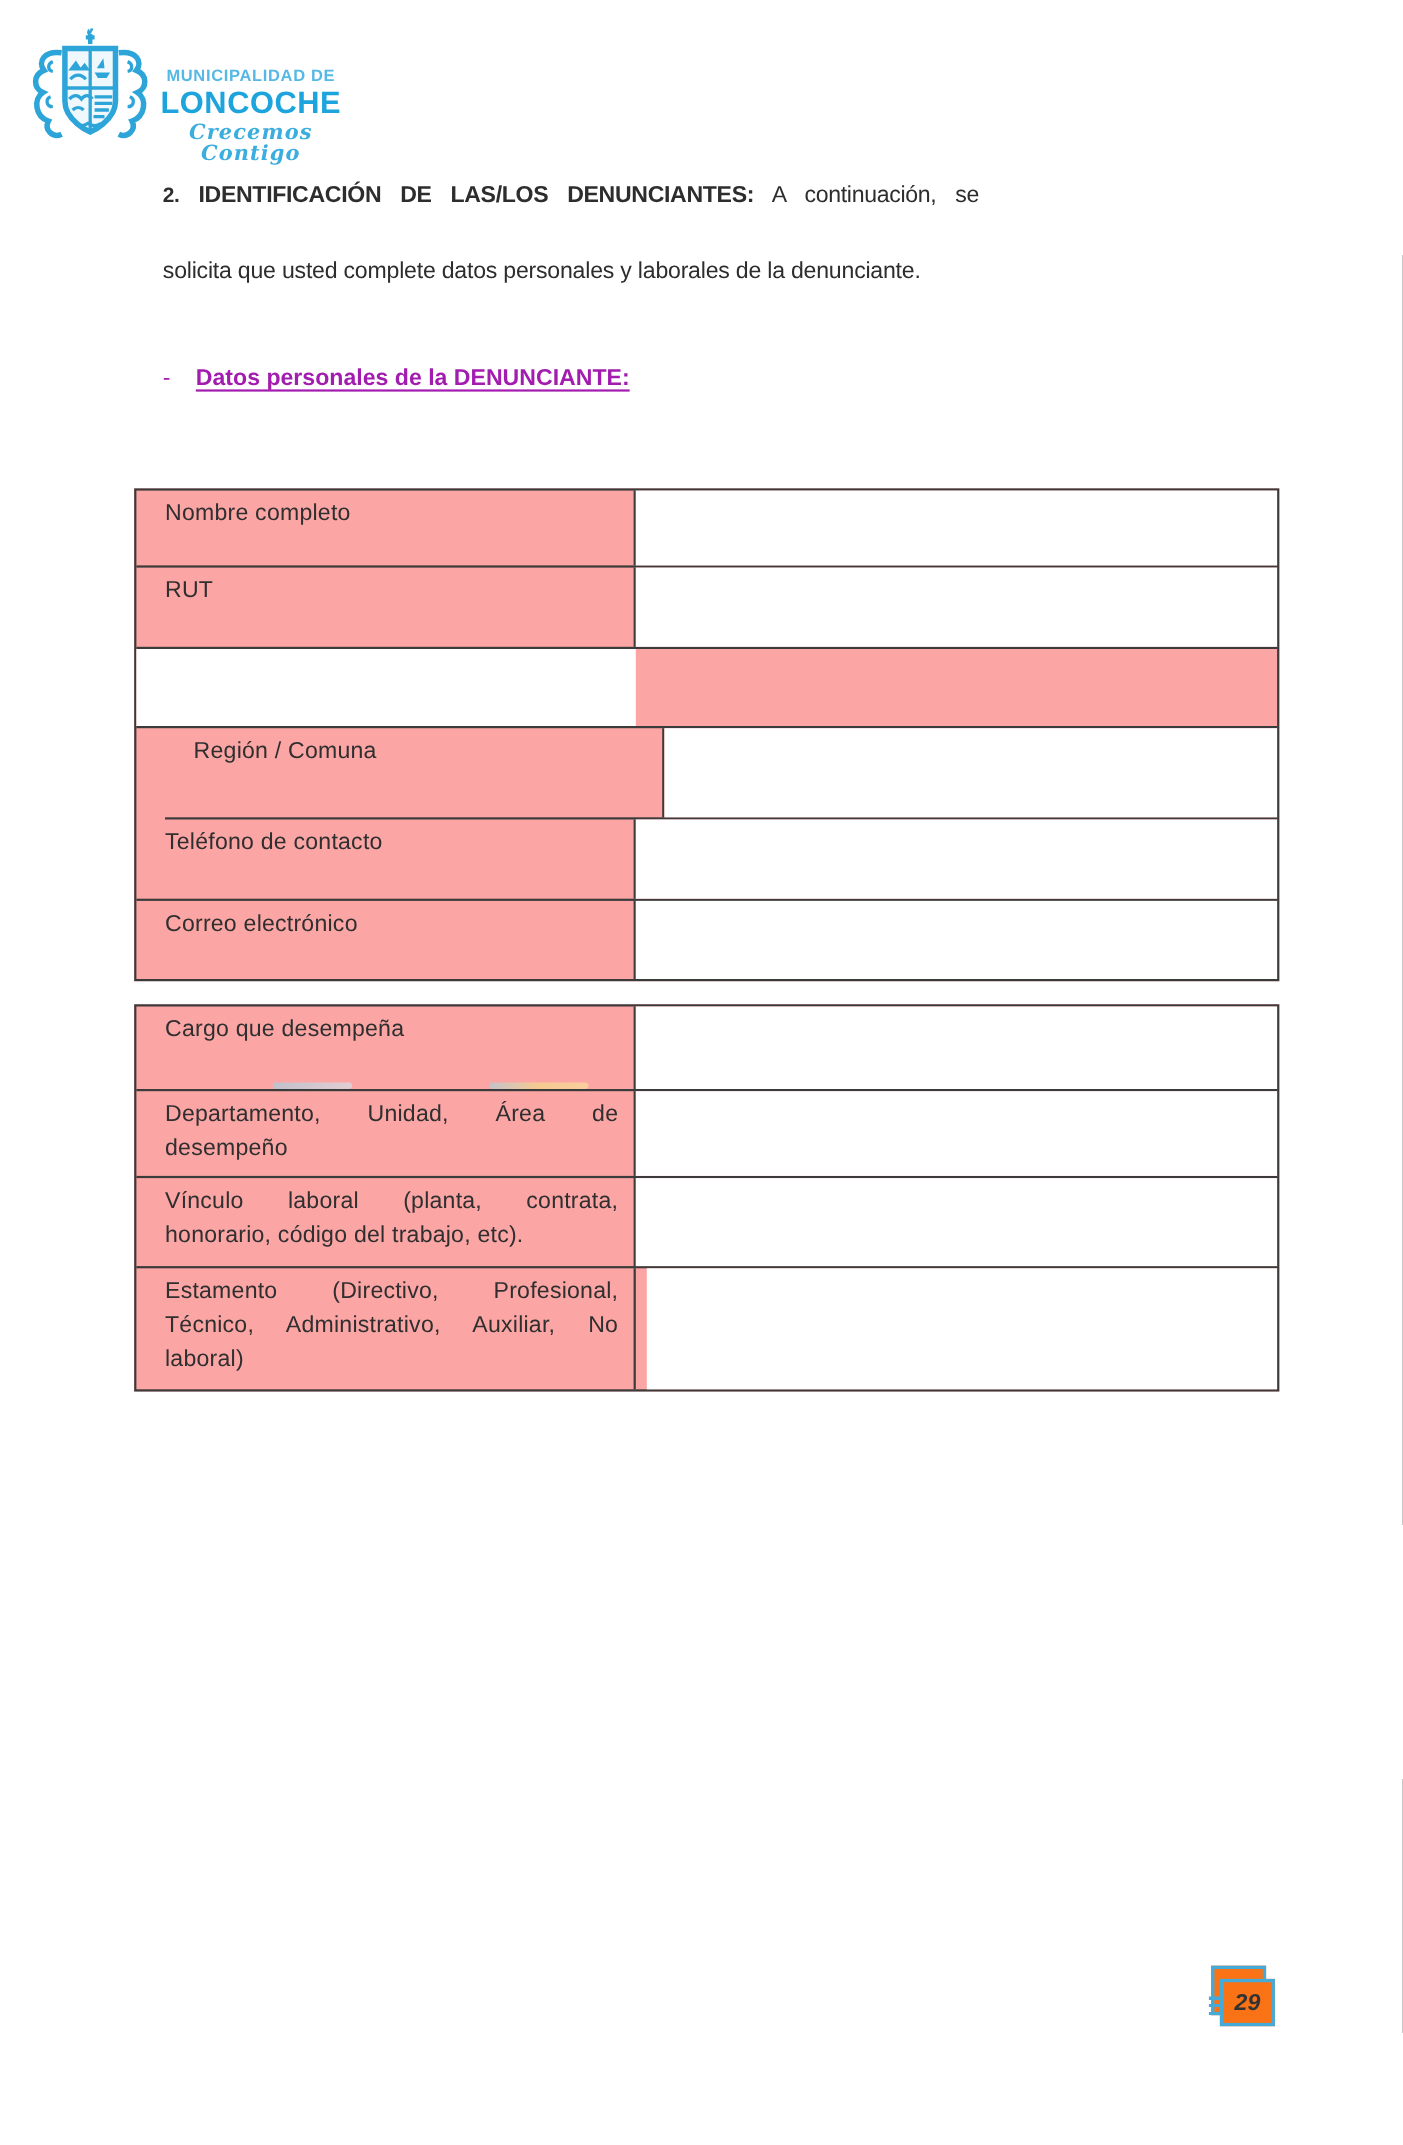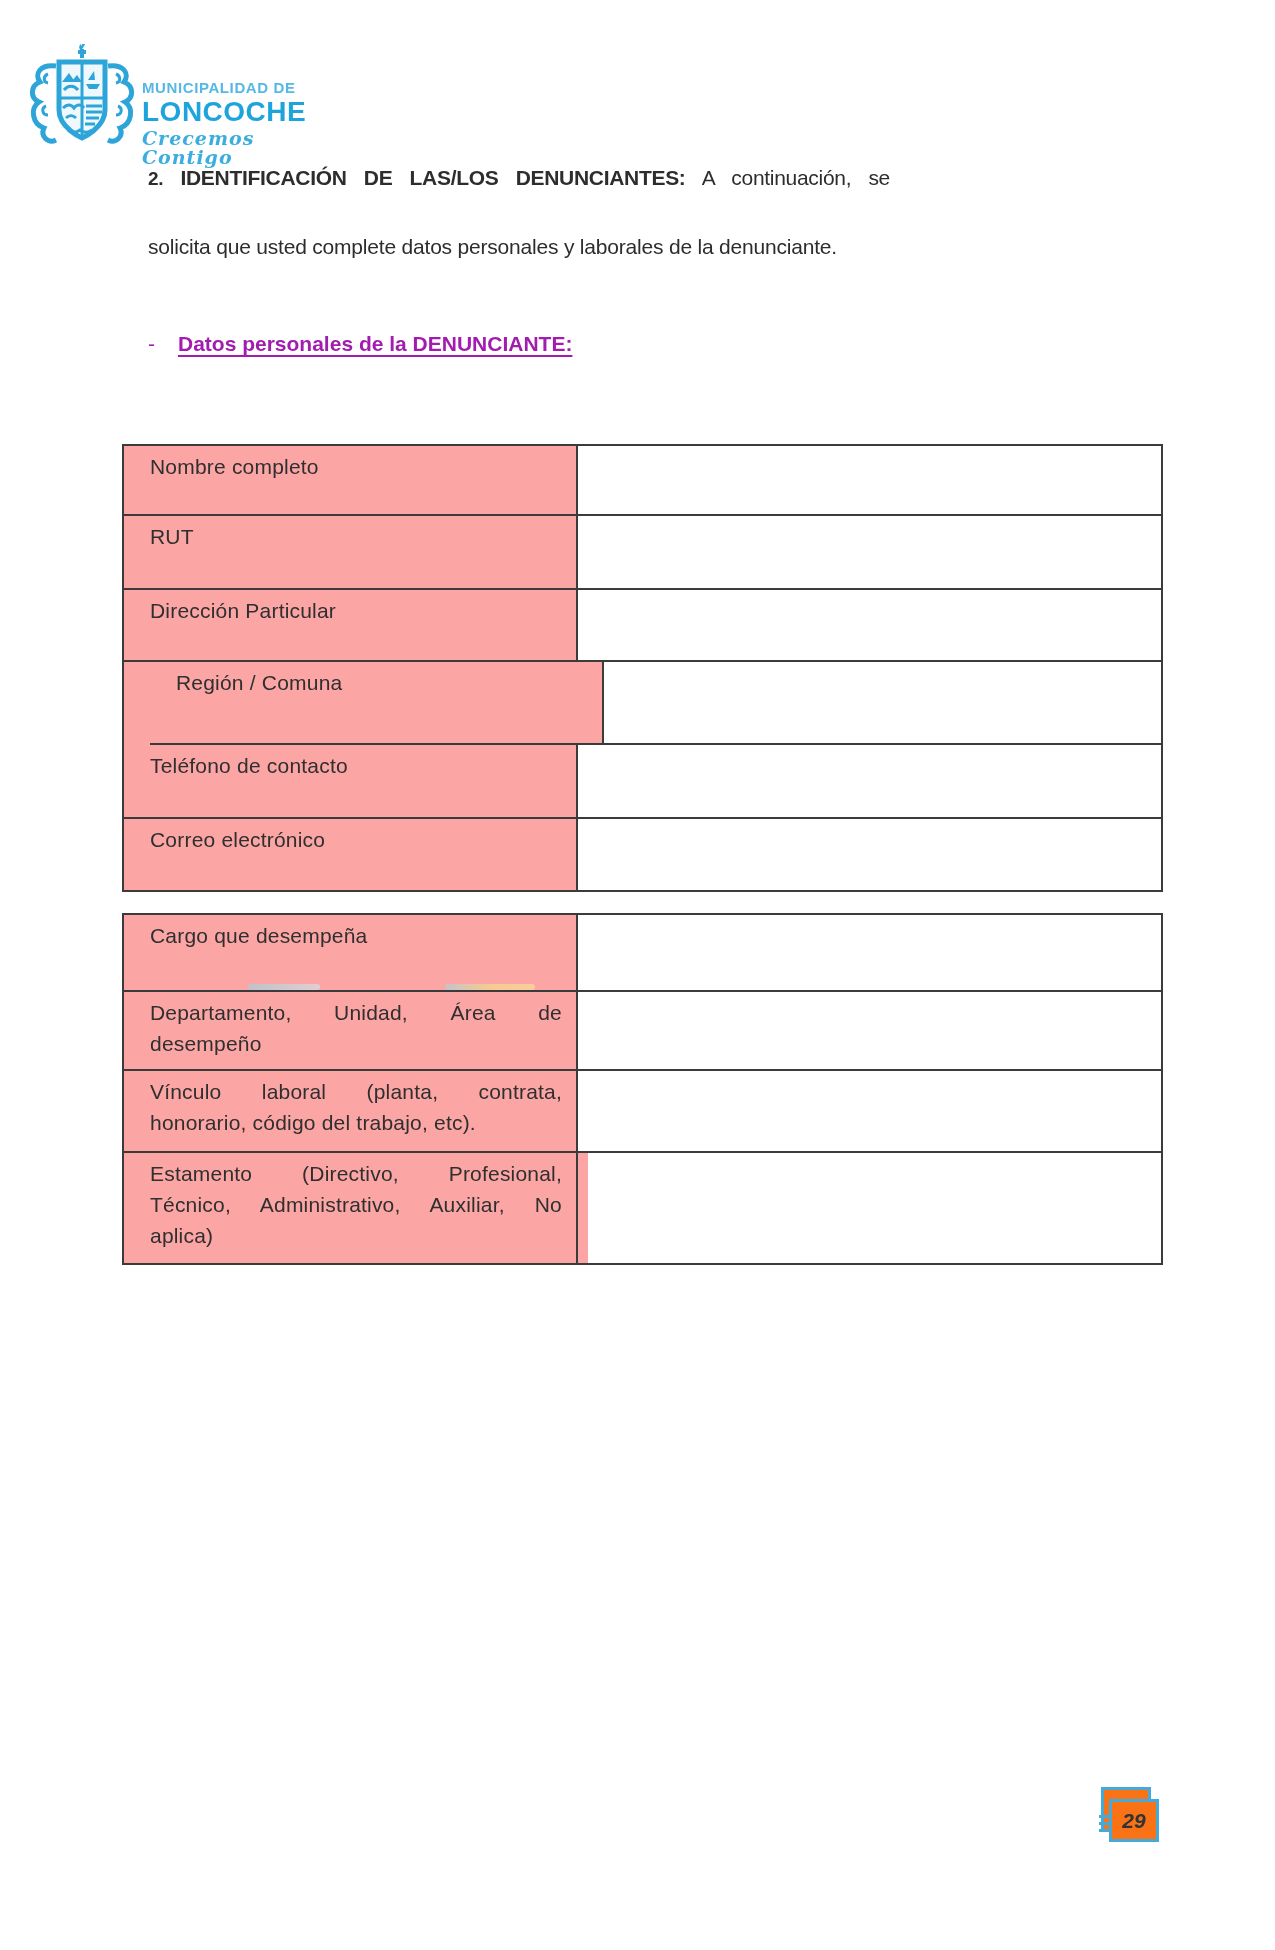--- a/index.html
+++ b/index.html
@@ -2,21 +2,21 @@
 <html><head>
 <meta charset="utf-8">
 <style>
   html,body{margin:0;padding:0;background:#9a9a9a;}
   .page{
     position:relative;width:1275px;height:1950px;background:#ffffff;
     font-family:"Liberation Sans","DejaVu Sans",sans-serif;color:#2f2f2f;
     overflow:hidden;
   }
   
-  .logo-wrap{position:absolute;left:14px;top:32px;width:300px;height:120px;}
+  .logo-wrap{position:absolute;left:14px;top:14px;width:300px;height:120px;text-align:center;}
   .crest{position:absolute;left:12px;top:12px;}
   .logo-text{position:absolute;left:128px;top:48px;line-height:1;}
   .logo-l1{font-size:15px;font-weight:bold;color:#56b8e4;letter-spacing:.6px;}
   .logo-l2{font-size:28px;font-weight:bold;color:#1ea4dc;letter-spacing:.5px;margin-top:3px;}
   .logo-l3{font-size:19px;font-style:italic;font-weight:bold;color:#3badde;
            font-family:"DejaVu Serif","Liberation Serif",serif;margin-top:3px;letter-spacing:1px;}
   
   .heading{position:absolute;left:148px;top:166px;width:742px;font-size:21px;color:#2d2d2d;}
   .h-line1{text-align:justify;text-align-last:justify;letter-spacing:-0.3px;white-space:normal;}
   .h-line1 .sec-num{font-weight:bold;font-size:19px;}
@@ -113,21 +113,20 @@
   <div class="ftable table1">
     <div class="trow">
       <div class="tlabel">Nombre completo</div>
       <div class="tvalue"></div>
     </div>
     <div class="trow">
       <div class="tlabel">RUT</div>
       <div class="tvalue"></div>
     </div>
     <div class="trow">
-      <div class="tlabel">Dirección Particular</div>
       <div class="tvalue"></div>
     </div>
     <div class="trow">
       <div class="tlabel">Región / Comuna</div>
       <div class="tvalue"></div>
     </div>
     <div class="trow">
       <div class="tlabel">Teléfono de contacto</div>
       <div class="tvalue"></div>
     </div>
@@ -155,21 +154,21 @@
       <div class="tlabel">
         <div class="jl">Vínculo laboral (planta, contrata,</div>
         <div>honorario, código del trabajo, etc).</div>
       </div>
       <div class="tvalue"></div>
     </div>
     <div class="trow">
       <div class="tlabel">
         <div class="jl">Estamento (Directivo, Profesional,</div>
         <div class="jl">Técnico, Administrativo, Auxiliar, No</div>
-        <div>aplica)</div>
+        <div>laboral)</div>
       </div>
       <div class="tvalue"></div>
     </div>
   </div>
 
   <div class="artifact art1"></div>
   <div class="artifact art2"></div>
 
   <div class="badge">
     <div class="sheet sheet-back"></div>

